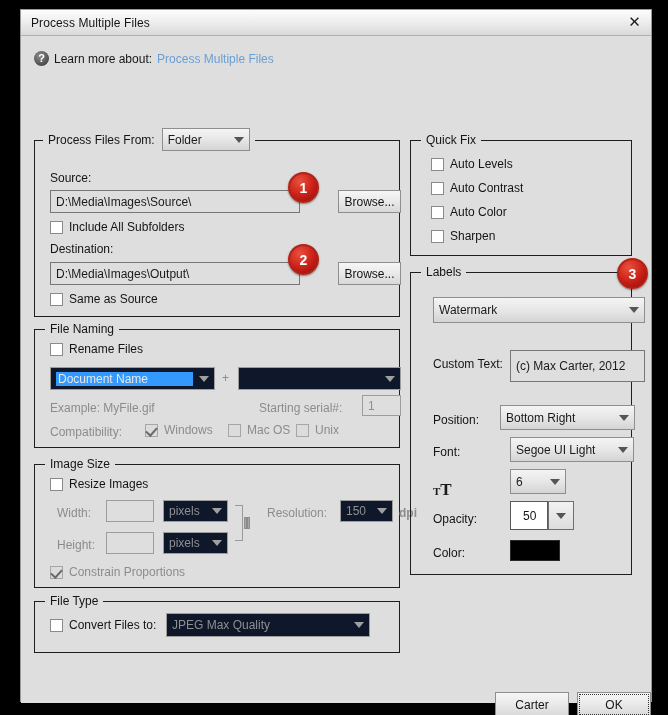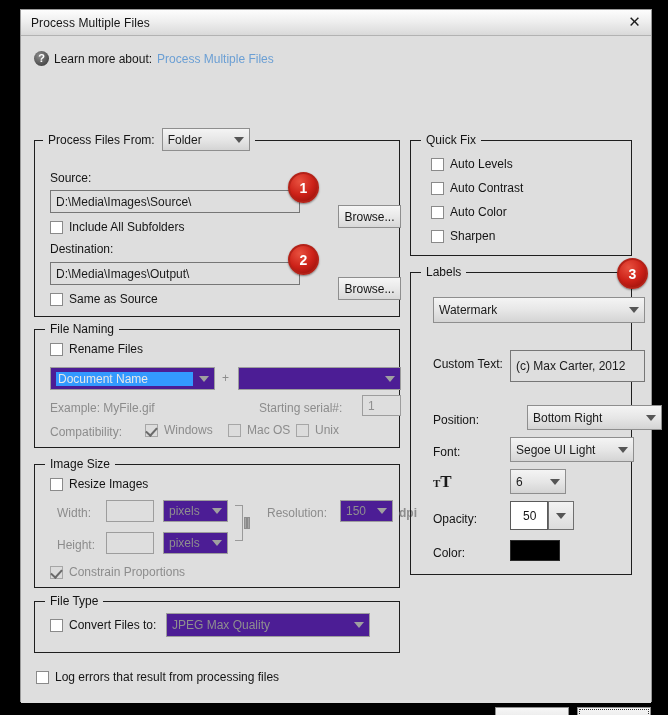--- a/index.html
+++ b/index.html
@@ -77,40 +77,39 @@
   .tfield.dim { color: #8f8f8f; border-color: #9d9d9d; }
 
   .combo {
     box-sizing: border-box;
     border: 1px solid #8e8e8e;
     background: linear-gradient(to bottom, #f4f4f4 0%, #e6e6e6 52%, #d4d4d4 100%);
     font-size: 12px; color: #1a1a1a;
     display: flex; align-items: center;
     padding: 0 5px; position: relative;
   }
-  .combo.flat { background: #4c1d95; border-color: #9d9d9d; color: #8f8f8f; }
+  .combo.flat { background: #0f172a; border-color: #9d9d9d; color: #8f8f8f; }
   .combo .cval { flex: 1; overflow: hidden; white-space: nowrap; }
   .combo .cval.sel { background: #3399ff; color: #e8e8e8; padding: 0 2px; }
   .arrow {
     width: 0; height: 0;
     border-left: 5px solid transparent;
     border-right: 5px solid transparent;
     border-top: 6px solid #555;
     margin-left: 6px;
   }
   .arrow.dim { border-top-color: #a0a0a0; }
 
   .btn {
     box-sizing: border-box;
     border: 1px solid #8e8e8e;
     background: linear-gradient(to bottom, #f6f6f6 0%, #e9e9e9 50%, #d8d8d8 100%);
     font-size: 12px; color: #141414;
     display: flex; align-items: center; justify-content: center;
     cursor: pointer;
-    margin-top: 15px;
   }
   .btn.focus { outline: 1px dotted #333; outline-offset: -3px; }
 
   .cbrow { position: absolute; display: flex; align-items: center; gap: 6px; }
   .cb {
     width: 13px; height: 13px; box-sizing: border-box;
     border: 1px solid #8a8a8a; background: #ffffff;
     position: relative; flex: none;
   }
   .cb.dimbox { background: #dcdcdc; border-color: #a6a6a6; }
@@ -140,21 +139,21 @@
     border: 1px solid #9a9a9a; border-left: none;
     box-sizing: border-box;
   }
   .chain .link {
     position: absolute; left: 9px; top: 12px; width: 6px; height: 12px;
     background: linear-gradient(to right, #b4b4b4, #7d7d7d, #b4b4b4);
     border: 1px solid #8f8f8f; box-sizing: border-box;
   }
   .tt-icon {
     position: absolute; font-family: "Liberation Serif", serif;
-    color: #1a1a1a; line-height: 1;
+    color: #1a1a1a; line-height: 1; margin-top: 8px;
   }
   .tt-icon .big { font-size: 17px; font-weight: bold; }
   .tt-icon .small { font-size: 11px; font-weight: bold; }
 
   .spin-main {
     box-sizing: border-box; border: 1px solid #5a5a5a; background: #fff;
     font-size: 12px; color: #141414; display: flex; align-items: center;
     padding: 0 12px;
   }
   .spin-btn {
@@ -296,24 +295,20 @@
       <div class="cbrow" style="left:15px; top:16px;">
         <span class="cb"></span>
         <span class="lbl">Convert Files to:</span>
       </div>
       <div class="combo flat" style="position:absolute; left:131px; top:11px; width:204px; height:24px;">
         <span class="cval">JPEG Max Quality</span>
         <span class="arrow dim"></span>
       </div>
     </div>
 
-    <div class="cbrow" style="left:15px; top:634px;">
-      <span class="cb"></span>
-      <span class="lbl">Log errors that result from processing files</span>
-    </div>
 
     <div class="group" style="left:389px; top:104px; width:222px; height:116px;">
       <span class="group-title">Quick Fix</span>
       <div class="cbrow" style="left:20px; top:16px;">
         <span class="cb"></span>
         <span class="lbl">Auto Levels</span>
       </div>
       <div class="cbrow" style="left:20px; top:40px;">
         <span class="cb"></span>
         <span class="lbl">Auto Contrast</span>
@@ -333,21 +328,21 @@
 
       <div class="combo" style="position:absolute; left:22px; top:24px; width:212px; height:26px;">
         <span class="cval">Watermark</span>
         <span class="arrow"></span>
       </div>
 
       <span class="lbl" style="position:absolute; left:22px; top:84px;">Custom Text:</span>
       <div class="tfield" style="position:absolute; left:99px; top:77px; width:135px; height:32px;">(c) Max Carter, 2012</div>
 
       <span class="lbl" style="position:absolute; left:22px; top:140px;">Position:</span>
-      <div class="combo" style="position:absolute; left:116px; top:132px; width:135px; height:25px;gap:27px;">
+      <div class="combo" style="position:absolute; left:89px; top:132px; width:135px; height:25px;gap:27px;">
         <span class="cval">Bottom Right</span>
         <span class="arrow"></span>
       </div>
 
       <span class="lbl" style="position:absolute; left:22px; top:172px;">Font:</span>
       <div class="combo" style="position:absolute; left:99px; top:164px; width:124px; height:25px;">
         <span class="cval">Segoe UI Light</span>
         <span class="arrow"></span>
       </div>
 

